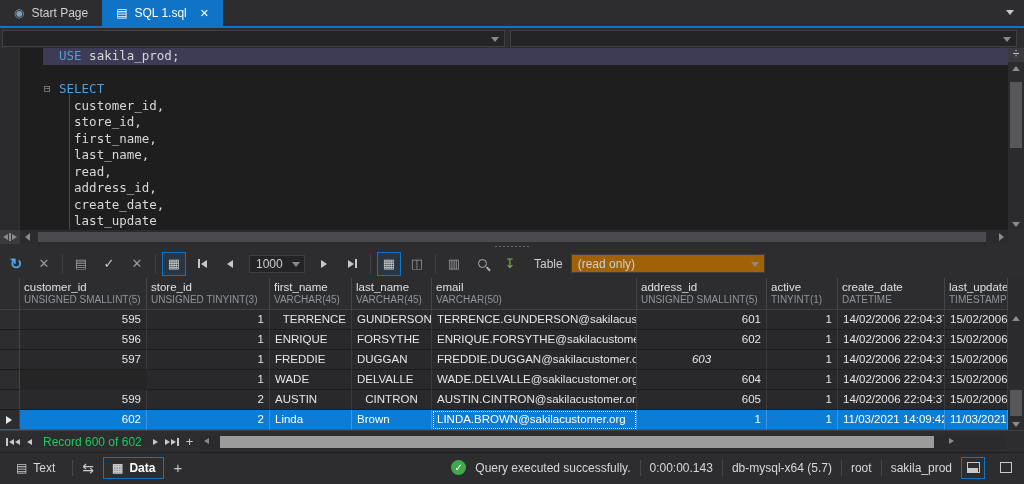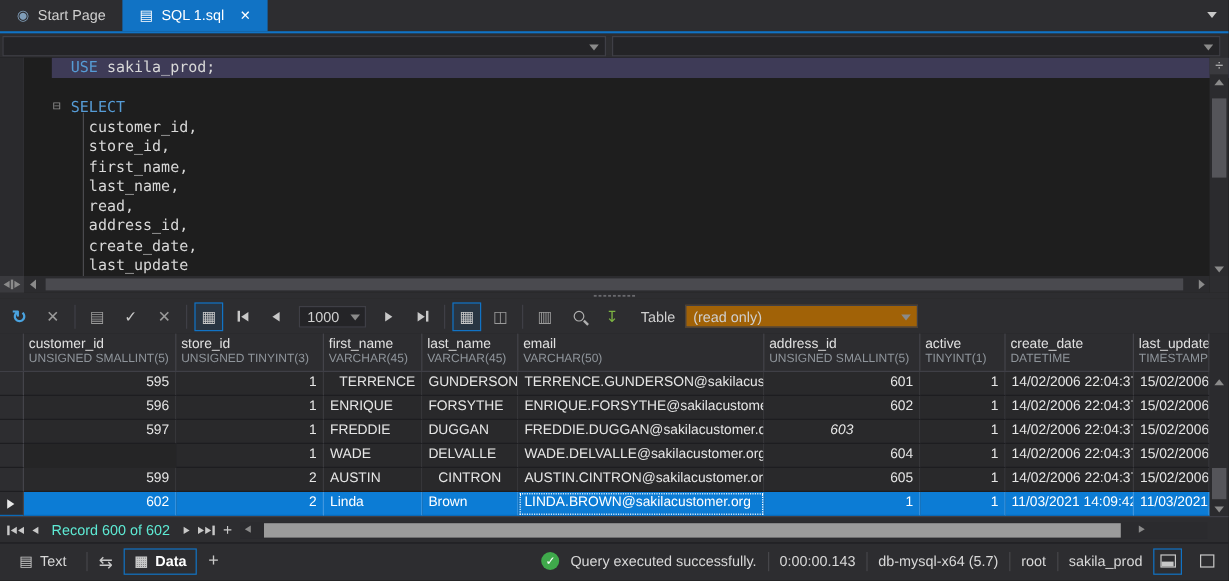--- a/index.html
+++ b/index.html
@@ -104,21 +104,21 @@
   .rowmark { position:absolute; left:6px; top:6px; width:0; height:0;
              border-top:4px solid transparent; border-bottom:4px solid transparent; border-left:6px solid #e8e8e8; }
   .grid-vscroll { position:absolute; left:1008px; top:278px; width:16px; height:152px; background:#2b2b2e; }
   .grid-vscroll .thumb { position:absolute; left:2px; top:112px; width:12px; height:26px; background:#55555a; }
 
   
   .recnav { position:absolute; left:0; top:430px; width:1024px; height:22px; background:#2d2d30;
             border-top:1px solid #3f3f46; display:flex; align-items:center; gap:7px; padding-left:6px; }
   .nbtn { display:flex; align-items:center; justify-content:center; gap:1px; color:#c8c8c8;
           font-size:13px; height:18px; }
-  .rec-label { color:#5eead4; margin:0 4px; }
+  .rec-label { color:#22c55e; margin:0 4px; }
   .rec-hscroll { position:absolute; left:200px; top:4px; right:18px; height:14px; background:#2b2b2e; }
   .rec-hscroll .thumb { position:absolute; left:20px; top:1px; right:72px; height:12px; background:#9b9b9b; }
   .rec-hscroll .la { position:absolute; left:4px; top:3px; }
   .rec-hscroll .ra { position:absolute; right:52px; top:3px; }
 
   
   .statusbar { position:absolute; left:0; top:452px; width:1024px; height:32px; background:#2d2d30;
                border-top:1px solid #1f1f22; display:flex; align-items:center; justify-content:space-between;
                padding:0 6px 2px 8px; }
   .sb-left, .sb-right { display:flex; align-items:center; gap:9px; }

